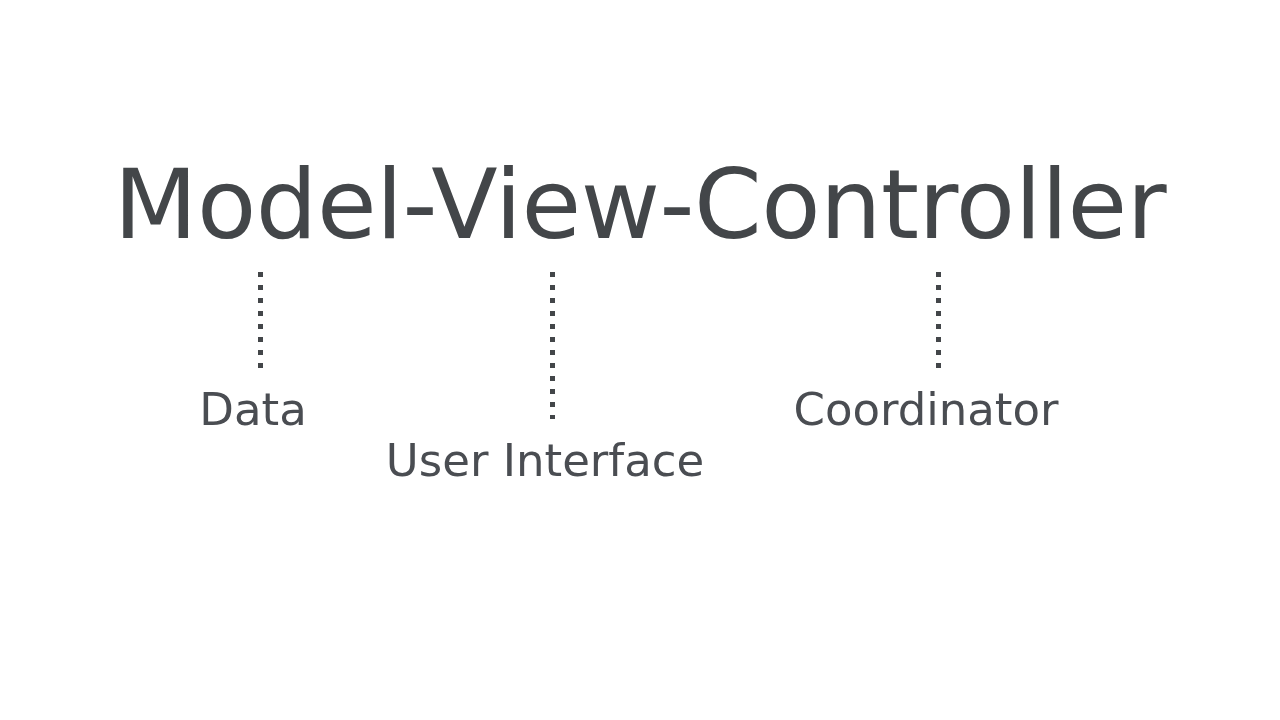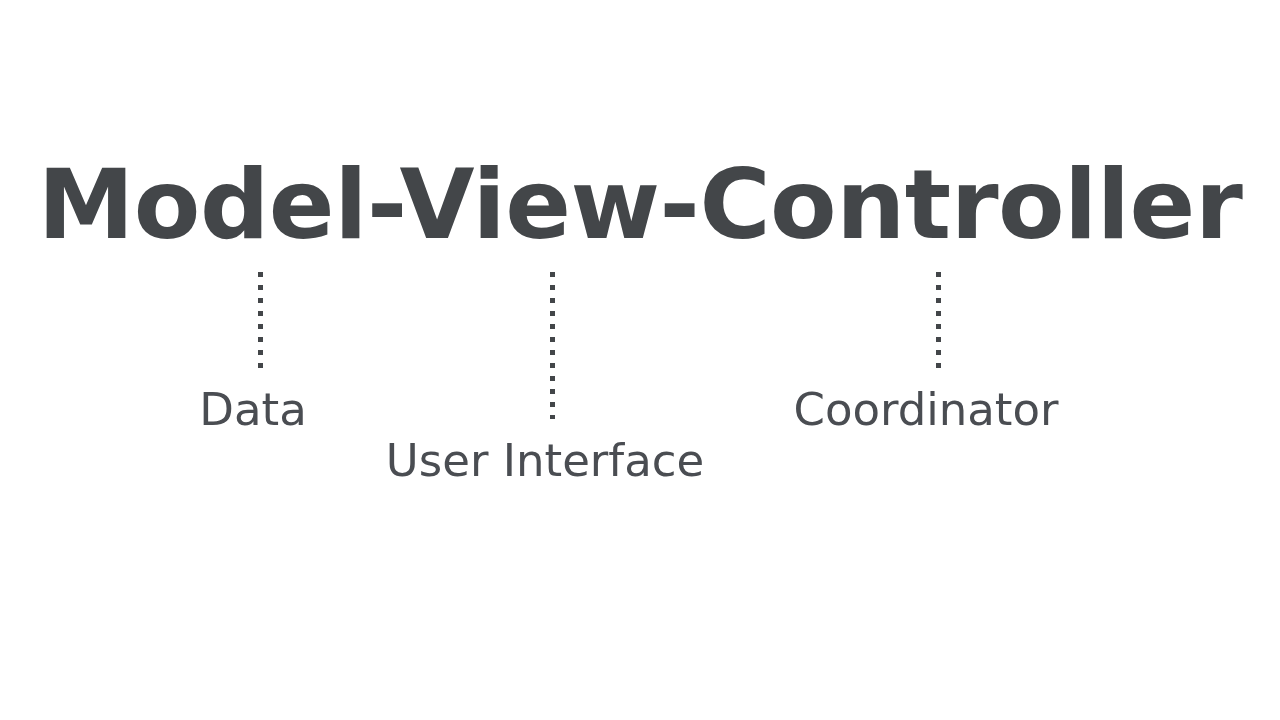--- a/index.html
+++ b/index.html
@@ -22,21 +22,21 @@
   }
 
   
   .title {
     position: absolute;
     left: 0;
     width: 1280px;
     top: 156px;
     text-align: center;
     font-family: "DejaVu Sans", sans-serif;
-    font-weight: 700;
+    font-weight: 400;
     font-size: 97px;
     line-height: 1;
     letter-spacing: -0.5px;
     color: #434649;
     white-space: nowrap;
   }
 
   
   .leader {
     position: absolute;

